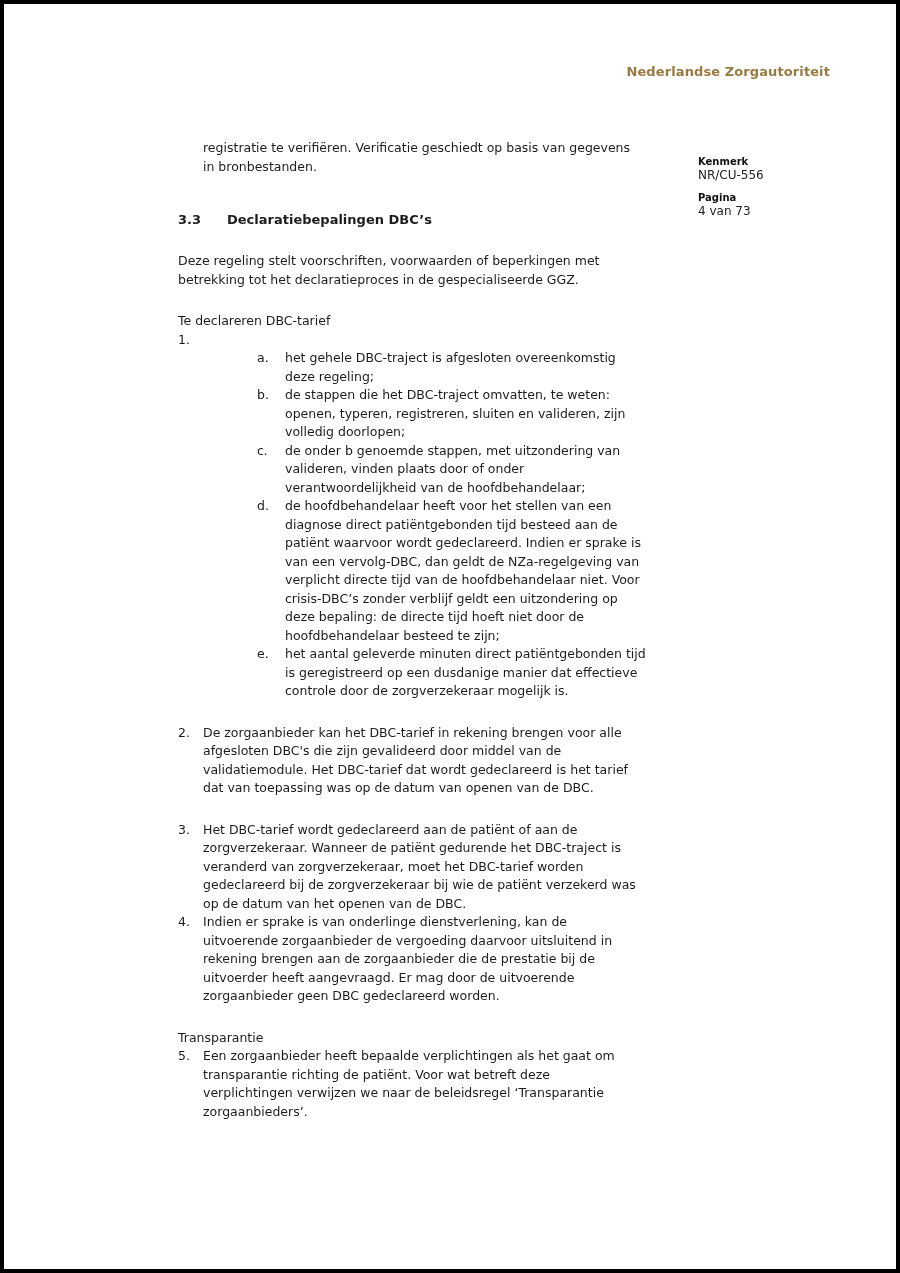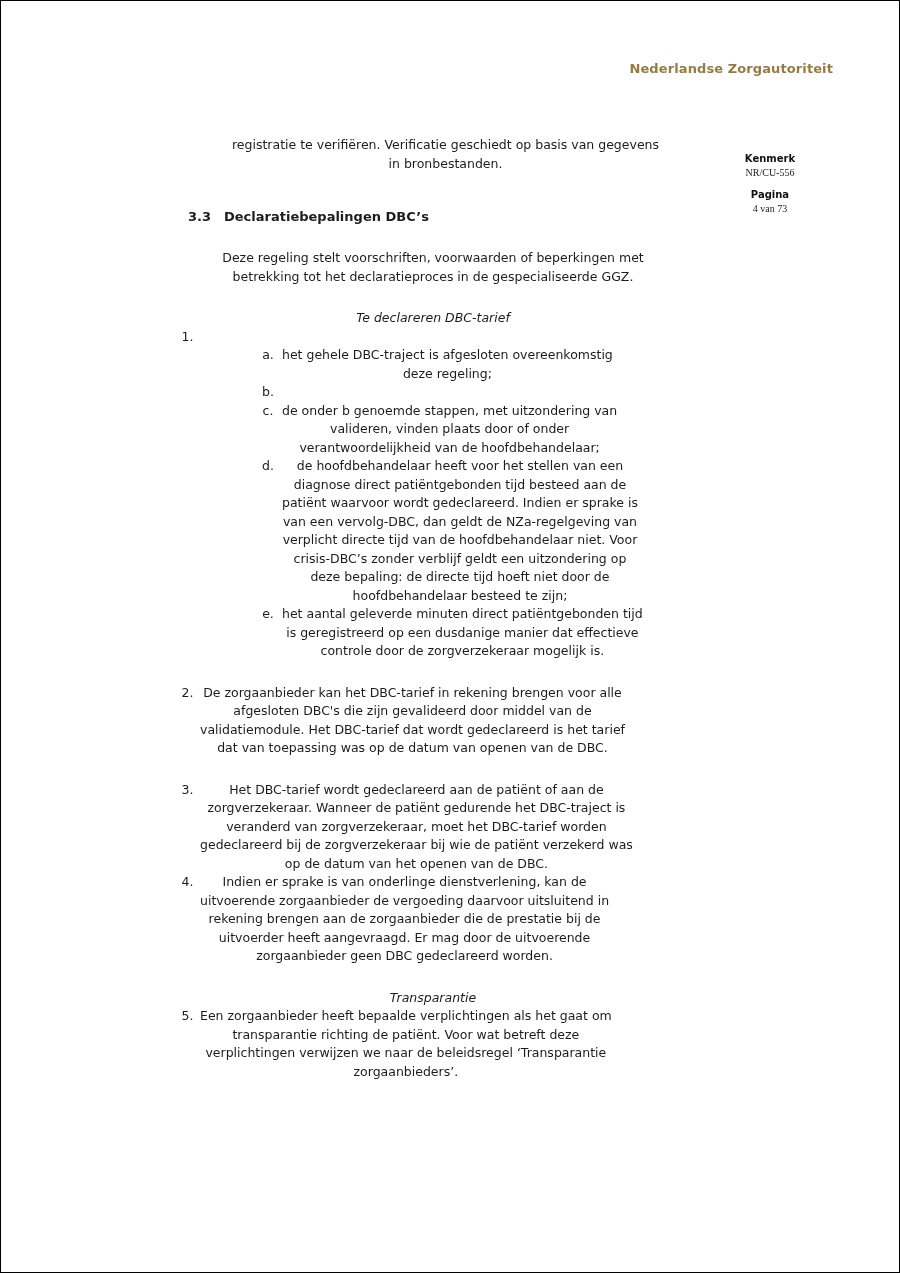--- a/index.html
+++ b/index.html
@@ -7,25 +7,24 @@
     margin: 0;
     padding: 0;
     background: #ffffff;
   }
   .page {
     position: relative;
     width: 900px;
     height: 1273px;
     background: #ffffff;
     box-sizing: border-box;
-    border: 1px solid #000000;
+    border: 4px solid #000000;
     font-family: "DejaVu Sans", "Liberation Sans", sans-serif;
     color: #1c1c1c;
     overflow: hidden;
-    text-align: center;
   }
   .brand {
     position: absolute;
     top: 60px;
     right: 66px;
     font-size: 13px;
     font-weight: bold;
     color: #997a41;
     letter-spacing: 0.1px;
   }
@@ -35,25 +34,24 @@
     top: 151px;
     width: 150px;
   }
   .meta-label {
     font-size: 10px;
     font-weight: bold;
     line-height: 13px;
     color: #111111;
   }
   .meta-value {
-    font-size: 10px;
+    font-size: 12px;
     line-height: 15px;
     margin-bottom: 8px;
     color: #222222;
-    font-family: Liberation Serif, serif;
   }
   .content {
     position: absolute;
     left: 174px;
     top: 135px;
     width: 516px;
     font-size: 12.5px;
     line-height: 18.5px;
   }
   .para { white-space: pre; }
@@ -64,21 +62,20 @@
     font-size: 13px;
     line-height: 19px;
     margin-top: 34px;
   }
   .section-heading .num {
     width: 49px;
     flex: none;
   }
   .gap { margin-top: 23px; }
   .group-heading {
-    font-style: italic;
     white-space: pre;
   }
   .item { display: flex; }
   .item .marker { width: 25px; flex: none; }
   .item .text { white-space: pre; }
   .subitem {
     display: flex;
     padding-left: 79px;
   }
   .subitem .marker { width: 28px; flex: none; }
@@ -118,20 +115,23 @@
     </div>
 
     <div class="subitem">
       <span class="marker">a.</span>
       <span class="text">het gehele DBC-traject is afgesloten overeenkomstig
 deze regeling;</span>
     </div>
 
     <div class="subitem">
       <span class="marker">b.</span>
+      <span class="text">de stappen die het DBC-traject omvatten, te weten:
+openen, typeren, registreren, sluiten en valideren, zijn
+volledig doorlopen;</span>
     </div>
 
     <div class="subitem">
       <span class="marker">c.</span>
       <span class="text">de onder b genoemde stappen, met uitzondering van
 valideren, vinden plaats door of onder
 verantwoordelijkheid van de hoofdbehandelaar;</span>
     </div>
 
     <div class="subitem">

